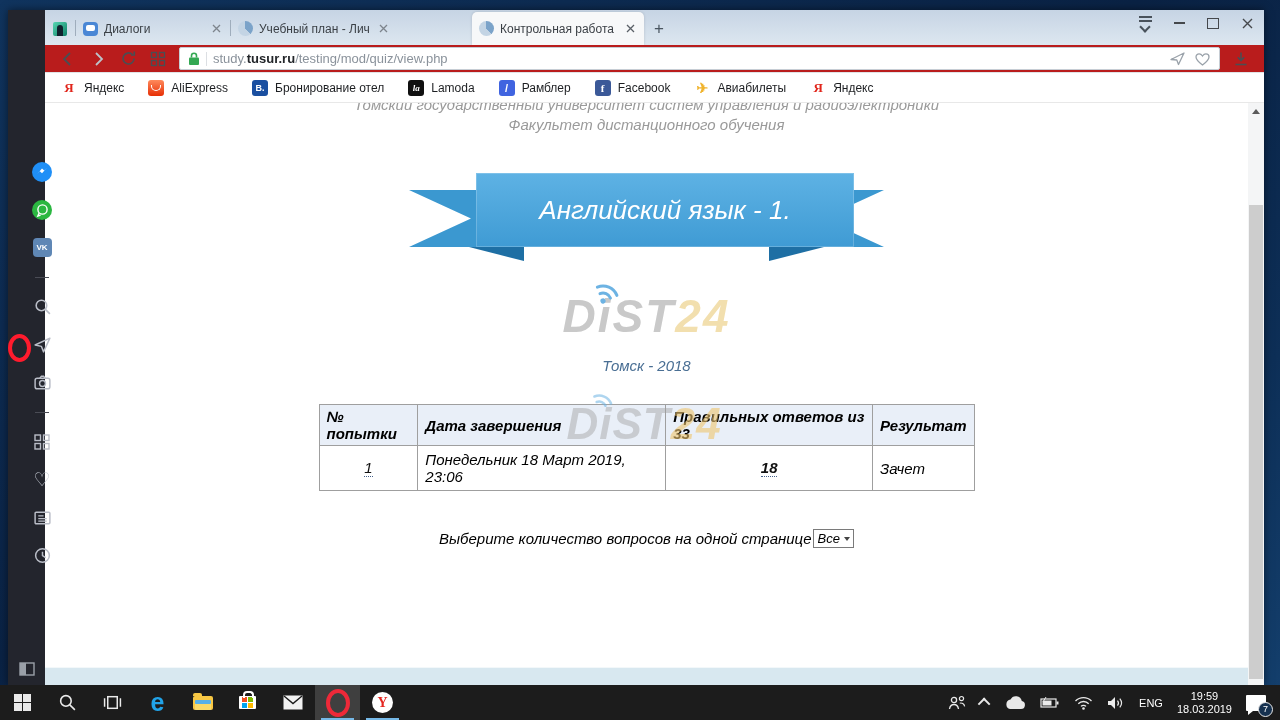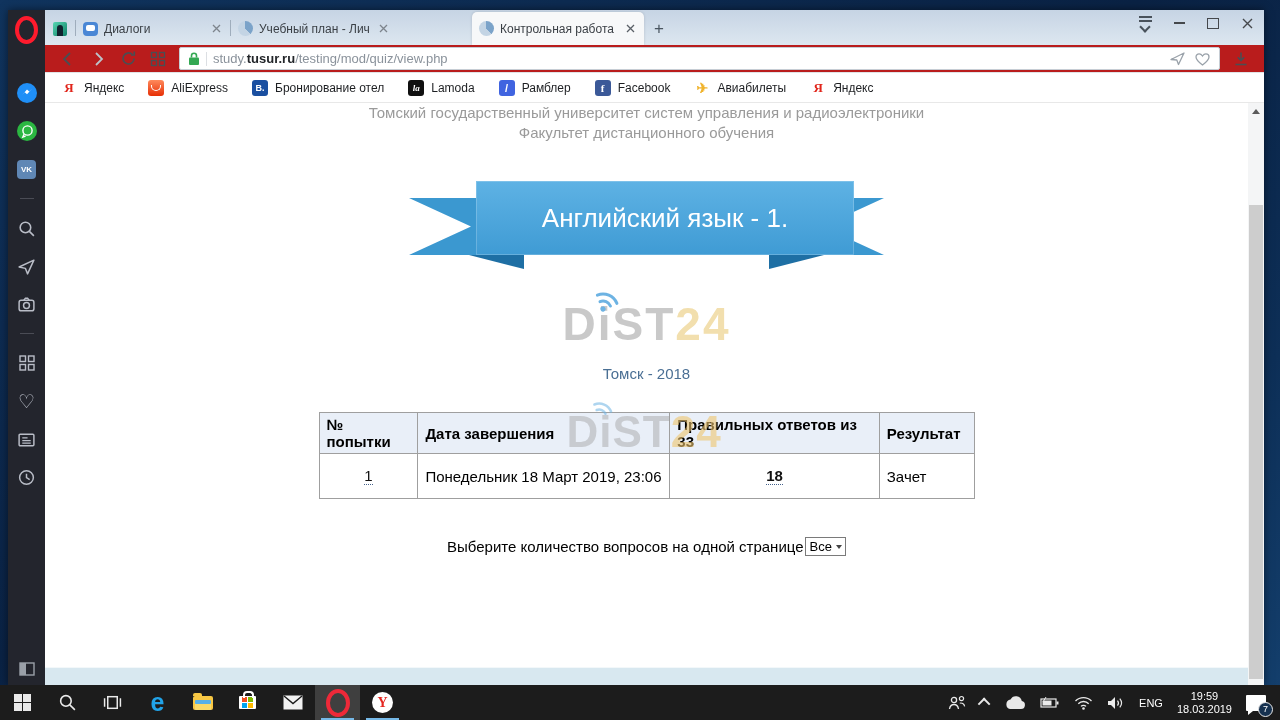--- a/index.html
+++ b/index.html
@@ -4,21 +4,21 @@
 <style>
   html,body{margin:0;padding:0;}
   body{
     width:1280px;height:720px;overflow:hidden;position:relative;
     font-family:"Liberation Sans",sans-serif;
     background:linear-gradient(150deg,#10345e 0%,#0a2244 45%,#0d2f57 75%,#14406e 100%);
   }
   
   .window{position:absolute;left:8px;top:10px;width:1256px;height:675px;background:#fff;box-shadow:0 0 8px rgba(0,0,0,.5);}
   
-  .sidebar{position:absolute;left:0;top:0;width:37px;height:675px;background:#23252d;z-index:5;display:flex;flex-direction:column;align-items:center;}
+  .sidebar{position:absolute;left:0;top:0;width:37px;height:675px;background:#23252d;z-index:5;display:flex;flex-direction:row;align-items:center;}
   .opera-menu{width:37px;height:40px;display:flex;align-items:center;justify-content:center;cursor:pointer;}
   .opera-o{width:15px;height:20px;border:4px solid #ff1b2d;border-radius:50%;}
   .side-icons{display:flex;flex-direction:column;align-items:center;gap:16px;padding-top:32px;}
   .sicon{width:22px;height:22px;display:flex;align-items:center;justify-content:center;}
   .sdivider{width:14px;height:1px;background:#4a4c55;margin:2px 0;}
   .vk-badge{width:19px;height:19px;background:#5f87b5;border-radius:4px;color:#fff;font-size:8px;font-weight:bold;display:flex;align-items:center;justify-content:center;}
   .heart-glyph{font-size:19px;color:#bcc0ca;line-height:1;}
   .side-bottom{position:absolute;bottom:8px;left:0;width:37px;display:flex;justify-content:center;}
   
   .titlebar{position:absolute;left:37px;top:0;right:0;height:35px;background:linear-gradient(#c6d4e4,#dde7f0);display:flex;align-items:flex-end;}
@@ -59,21 +59,21 @@
   .bm-ya{color:#e1251b;font-size:13px;font-weight:bold;font-family:"Liberation Serif",serif;}
   .bm-ali{background:linear-gradient(#ff8a5c,#e62e04);position:relative;}
   .bm-ali i{width:8px;height:5px;border:1.5px solid #fff;border-top:none;border-radius:0 0 7px 7px;display:block;}
   .bm-bk{background:#1a4fa0;color:#fff;font-size:9px;}
   .bm-la{background:#101010;color:#fff;font-size:9px;font-style:italic;font-family:"Liberation Serif",serif;}
   .bm-ra{background:#4064e0;color:#fff;font-size:11px;}
   .bm-fb{background:#3b5998;color:#fff;font-size:11px;font-family:"Liberation Serif",serif;}
   .bm-av{color:#f0b32c;font-size:14px;}
   
   .page{position:absolute;left:37px;top:93px;right:16px;bottom:17px;background:#fff;overflow:hidden;}
-  .content{width:844px;margin:8px auto;text-align:center;}
+  .content{width:844px;margin:0 auto;text-align:center;font-style:italic;}
   .uni1{font-size:15px;color:#9a9a9a;margin-top:-7px;}
   .uni2{font-size:15px;color:#9a9a9a;margin-top:3px;}
   
   .ribbon{position:relative;width:475px;height:92px;margin:40px auto 0;}
   .ribbon-band{position:absolute;left:0;top:17px;width:100%;height:57px;background:#3b98d0;
     clip-path:polygon(0 0,100% 0,calc(100% - 62px) 50%,100% 100%,0 100%,62px 50%);}
   .ribbon-center{position:absolute;left:67px;top:0;width:378px;height:74px;
     background:linear-gradient(#5eb2e4,#3f9bd4);box-shadow:inset 0 0 0 1px rgba(255,255,255,.2);
     color:#fff;font-size:26px;display:flex;align-items:center;justify-content:center;}
   .fold-l{position:absolute;left:60px;top:74px;width:55px;height:14px;background:#1e6fa4;clip-path:polygon(0 0,100% 0,100% 100%);}

